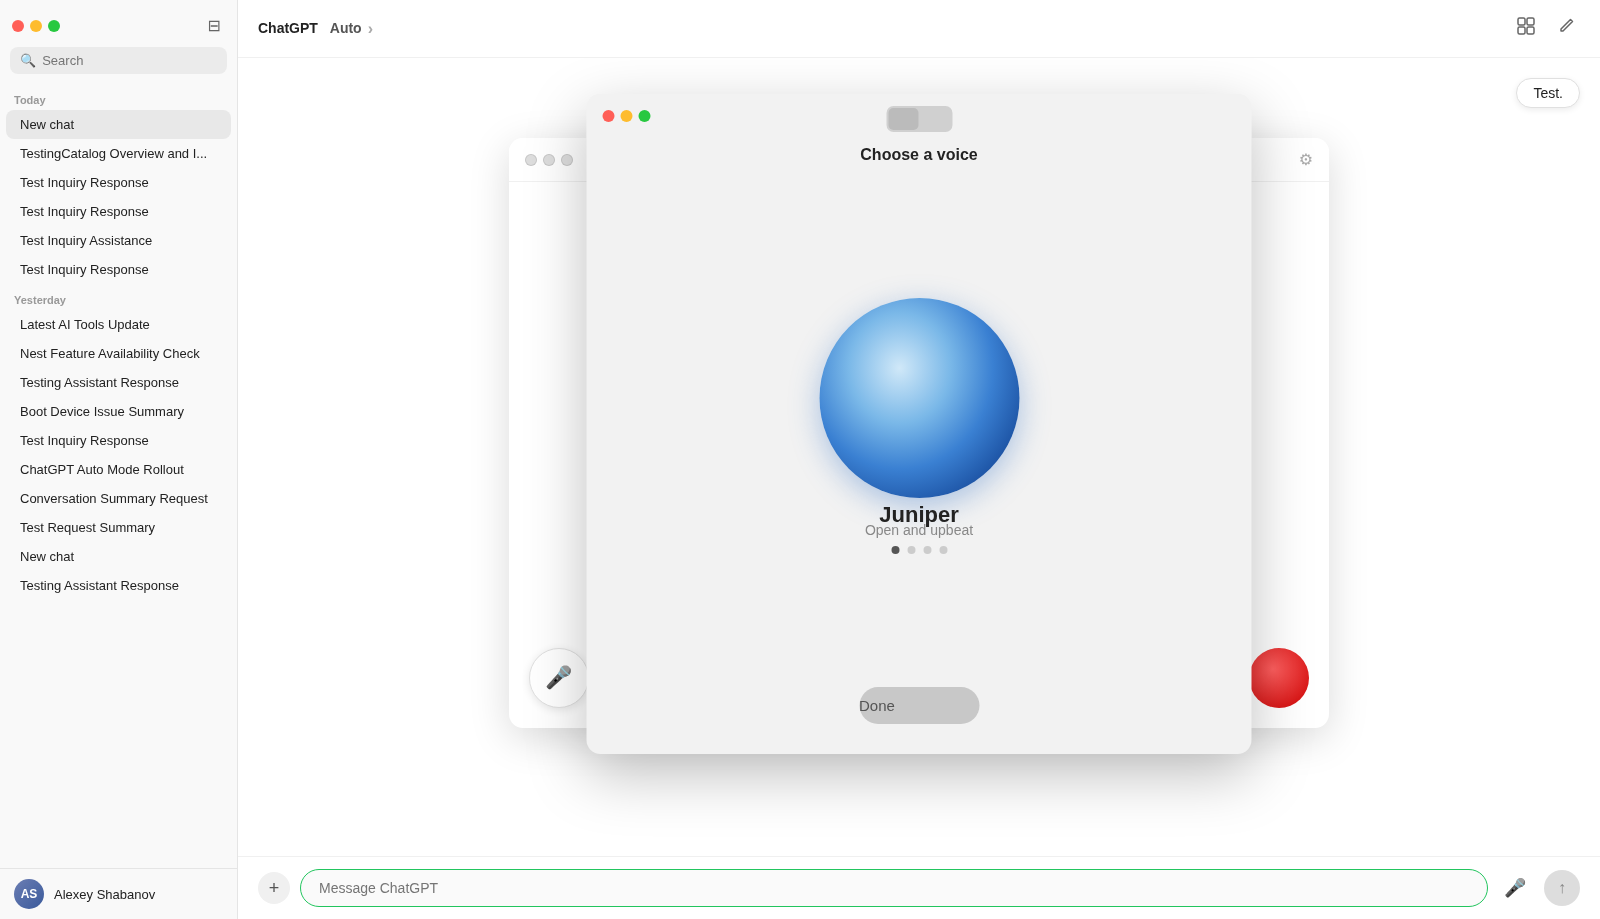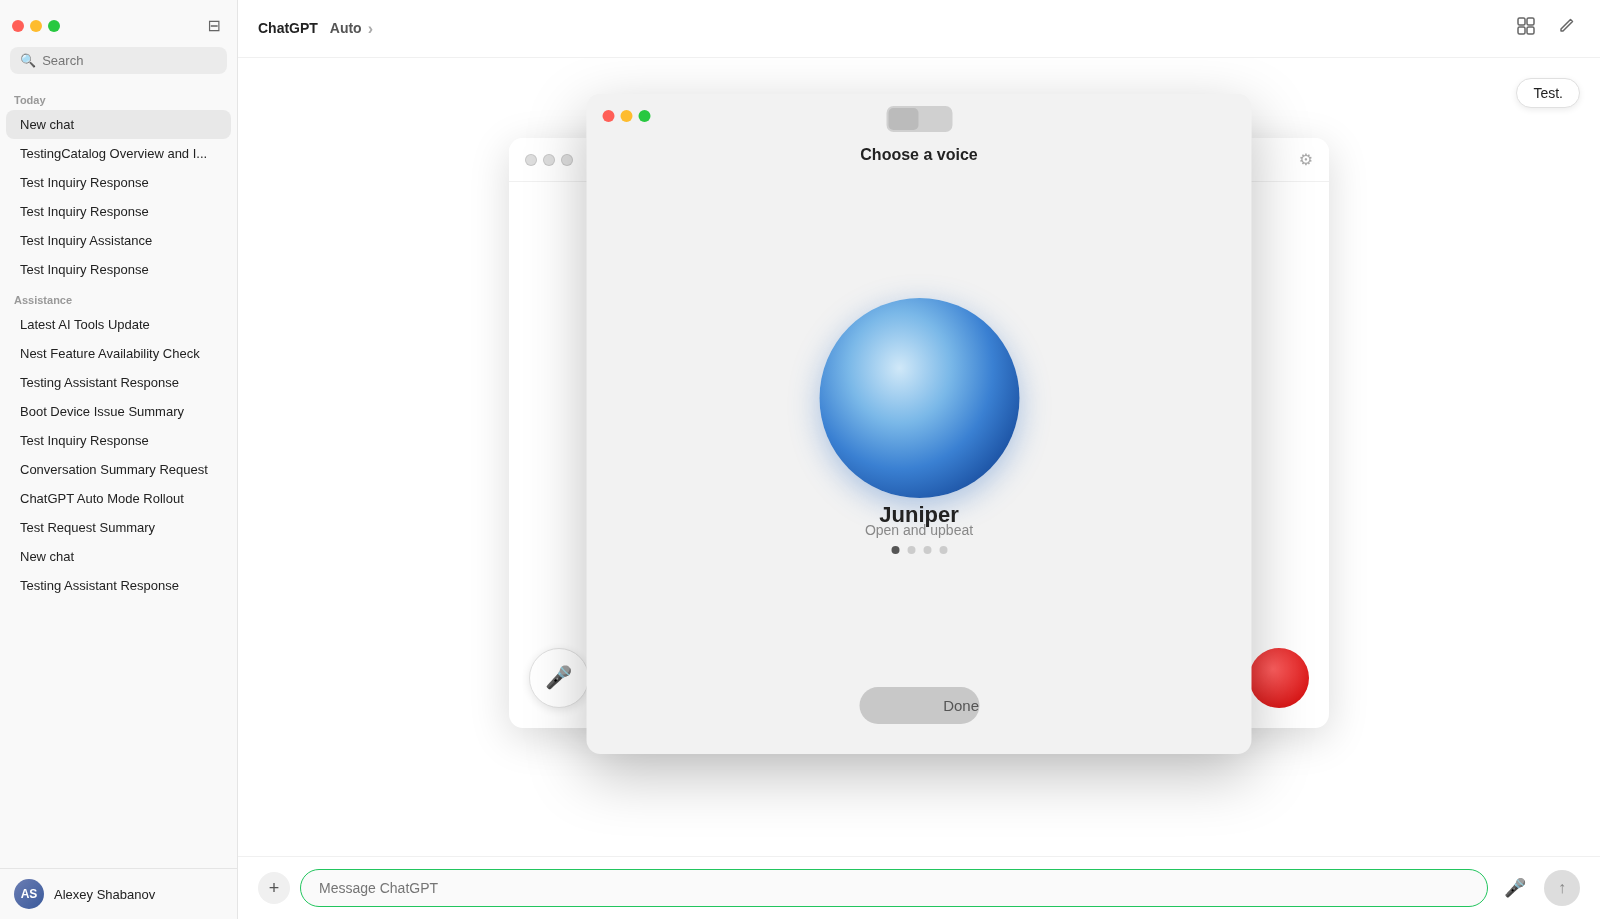--- a/index.html
+++ b/index.html
@@ -282,21 +282,21 @@
       display: block;
       width: 120px;
       padding: 10px 0;
       border-radius: 22px;
       background: #c8c8c8;
       color: #555;
       font-size: 15px;
       font-weight: 500;
       border: none;
       cursor: pointer;
-      text-align: right;
+      text-align: left;
     }
 
     
     .bg-voice-window {
       position: absolute;
       top: 80px;
       left: 50%;
       transform: translateX(-50%);
       width: 820px;
       height: 590px;
@@ -474,28 +474,28 @@
   <div class="sidebar-content">
 
     <div class="section-label">Today</div>
     <div class="chat-item active">New chat</div>
     <div class="chat-item">TestingCatalog Overview and I...</div>
     <div class="chat-item">Test Inquiry Response</div>
     <div class="chat-item">Test Inquiry Response</div>
     <div class="chat-item">Test Inquiry Assistance</div>
     <div class="chat-item">Test Inquiry Response</div>
 
-    <div class="section-label">Assistance</div>
+    <div class="section-label">Yesterday</div>
     <div class="chat-item">Latest AI Tools Update</div>
     <div class="chat-item">Nest Feature Availability Check</div>
     <div class="chat-item">Testing Assistant Response</div>
     <div class="chat-item">Boot Device Issue Summary</div>
     <div class="chat-item">Test Inquiry Response</div>
+    <div class="chat-item">ChatGPT Auto Mode Rollout</div>
     <div class="chat-item">Conversation Summary Request</div>
-    <div class="chat-item">ChatGPT Auto Mode Rollout</div>
     <div class="chat-item">Test Request Summary</div>
     <div class="chat-item">New chat</div>
     <div class="chat-item">Testing Assistant Response</div>
   </div>
 
   <div class="sidebar-footer">
     <div class="avatar">AS</div>
     <span class="user-name">Alexey Shabanov</span>
   </div>
 </div>

